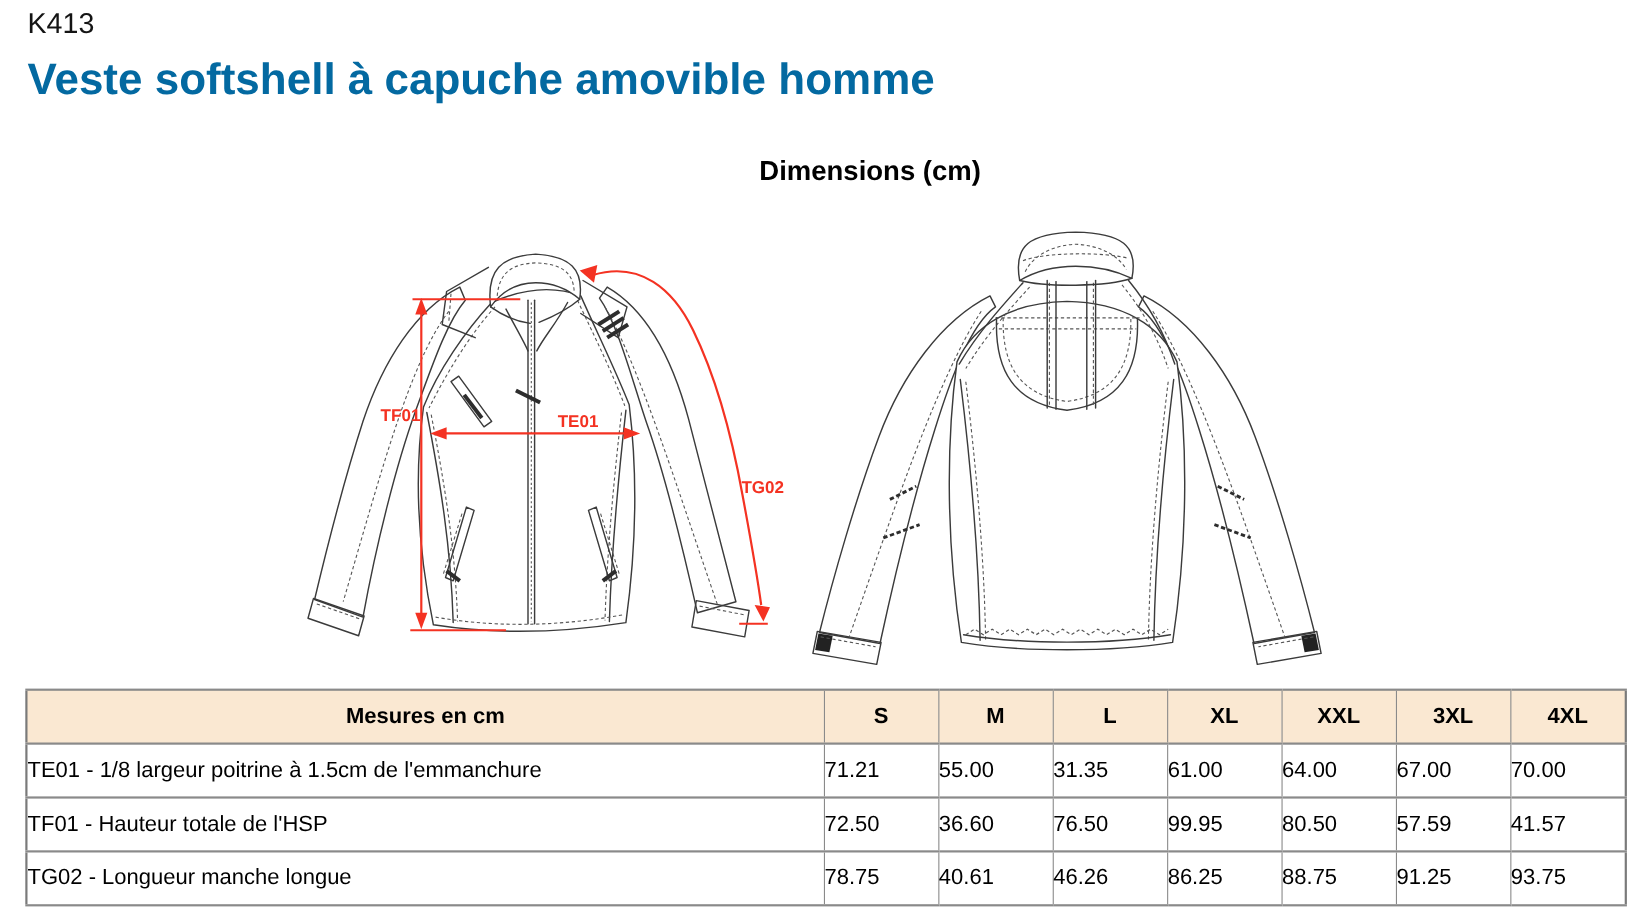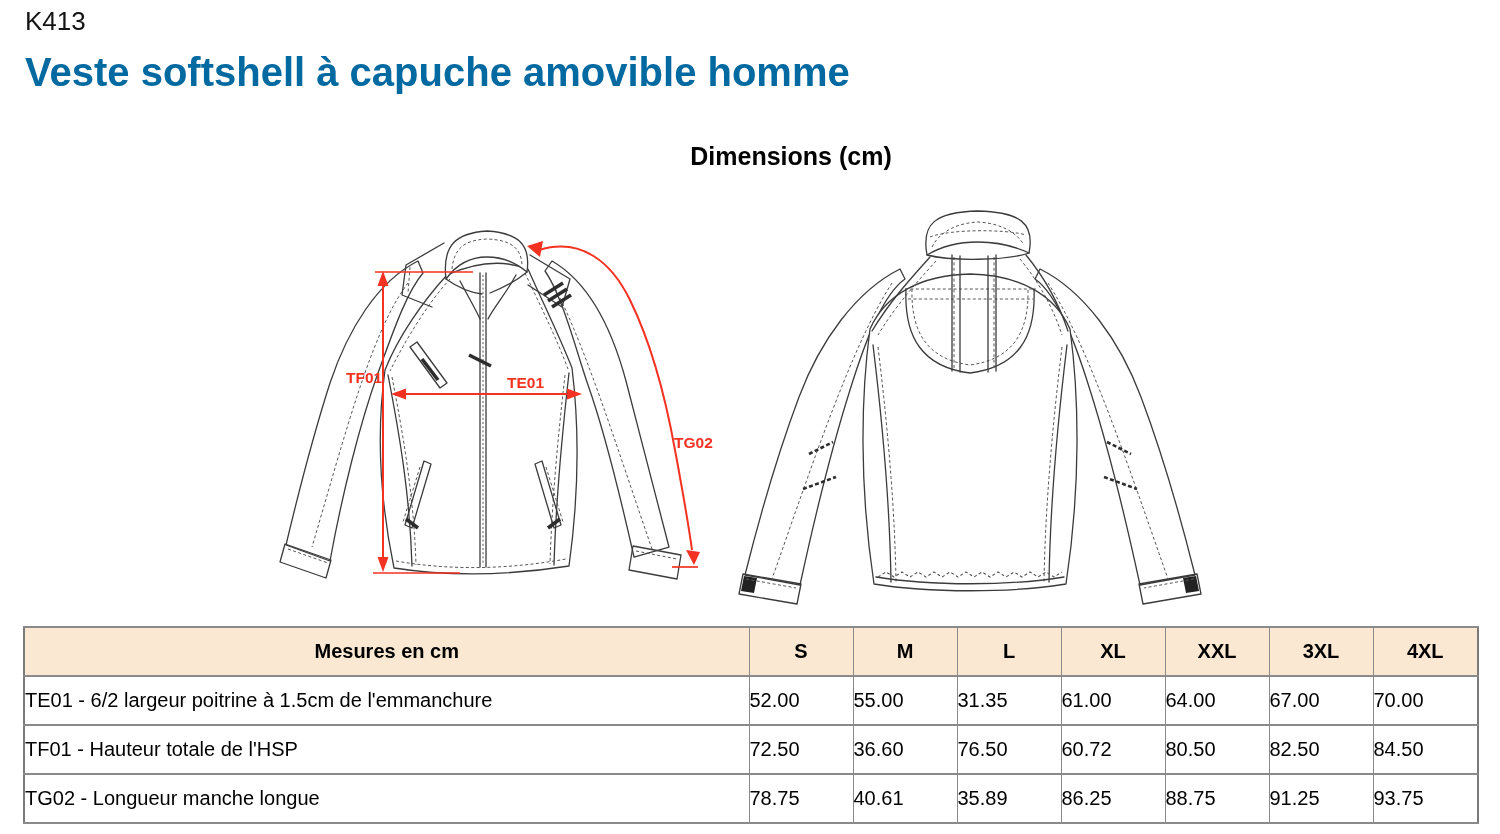--- a/index.html
+++ b/index.html
@@ -190,44 +190,44 @@
         <th>M</th>
         <th>L</th>
         <th>XL</th>
         <th>XXL</th>
         <th>3XL</th>
         <th>4XL</th>
       </tr>
     </thead>
     <tbody>
       <tr>
-        <td>TE01 - 6/2 largeur poitrine à 1.5cm de l'emmanchure</td>
-        <td>52.00</td>
+        <td>TE01 - 1/8 largeur poitrine à 1.5cm de l'emmanchure</td>
+        <td>71.21</td>
         <td>55.00</td>
         <td>31.35</td>
         <td>61.00</td>
         <td>64.00</td>
         <td>67.00</td>
         <td>70.00</td>
       </tr>
       <tr>
         <td>TF01 - Hauteur totale de l'HSP</td>
         <td>72.50</td>
         <td>36.60</td>
         <td>76.50</td>
-        <td>60.72</td>
+        <td>99.95</td>
         <td>80.50</td>
-        <td>82.50</td>
-        <td>84.50</td>
+        <td>57.59</td>
+        <td>41.57</td>
       </tr>
       <tr>
         <td>TG02 - Longueur manche longue</td>
         <td>78.75</td>
         <td>40.61</td>
-        <td>35.89</td>
+        <td>46.26</td>
         <td>86.25</td>
         <td>88.75</td>
         <td>91.25</td>
         <td>93.75</td>
       </tr>
     </tbody>
   </table>
 
 </div>
 

